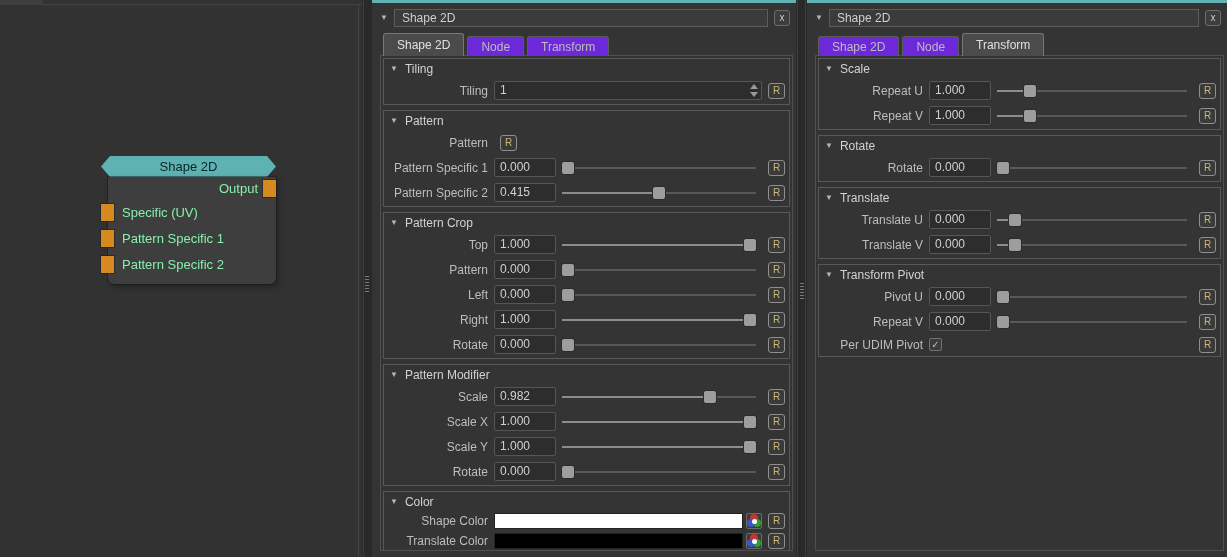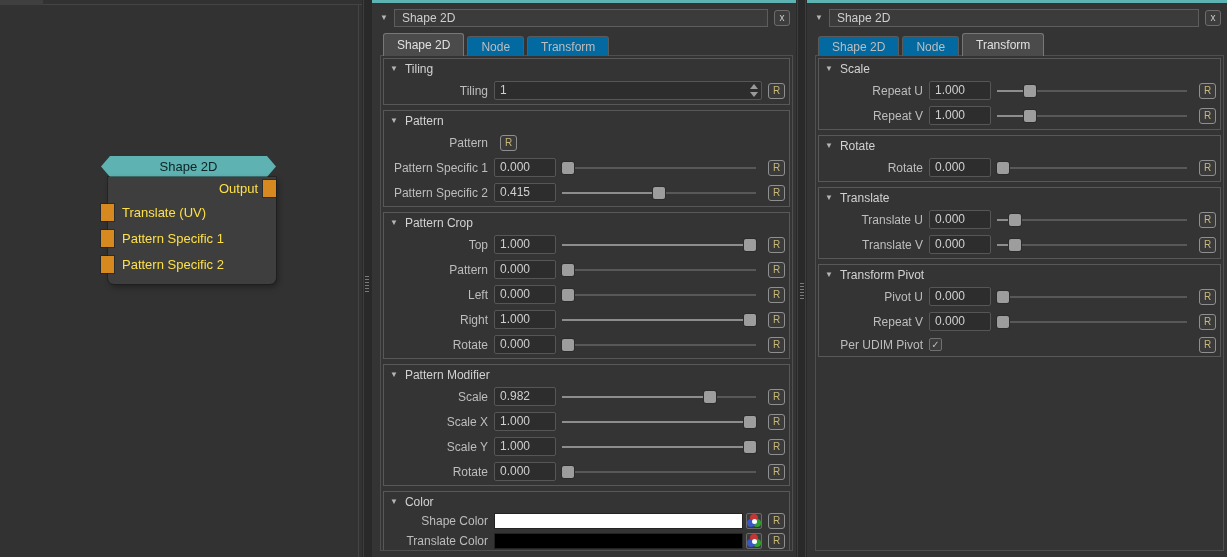--- a/index.html
+++ b/index.html
@@ -13,21 +13,21 @@
   .graph-topline { position:absolute; left:43px; top:4px; width:319px; height:1px; background:#444; }
   .graph-rightline { position:absolute; right:3px; top:4px; width:1px; height:553px; background:#444; }
 
   .node { position:absolute; left:101px; top:156px; width:175px; }
   .node-head { height:21px; background:#5fb2b2; color:#0d2323; text-align:center;
                line-height:21px; font-size:13px;
                clip-path:polygon(0 50%, 9px 0, calc(100% - 9px) 0, 100% 50%, calc(100% - 9px) 100%, 9px 100%); }
   .node-body { margin-left:7px; width:168px; background:#3e3e3e; border-radius:0 0 6px 6px;
                box-shadow:0 0 0 1px rgba(25,25,25,.45), 2px 3px 6px rgba(0,0,0,.35);
                padding:2px 0 6px; position:relative; }
-  .nrow { position:relative; height:26px; line-height:26px; color:#fde047; font-size:13px; padding-left:14px; }
+  .nrow { position:relative; height:26px; line-height:26px; color:#86efac; font-size:13px; padding-left:14px; }
   .nrow.out { text-align:right; padding-right:18px; height:21px; line-height:19px; }
   .port { position:absolute; width:13px; height:17px; background:#d6891f;
           box-shadow:0 0 0 1px rgba(30,30,30,.55); }
   .port.pin { left:-7px; top:4px; }
   .port.pout { right:0; top:1px; }
 
   
   .split { position:absolute; top:0; height:557px; background:#292929; }
   .split .edge { position:absolute; top:0; height:557px; width:1px; background:#3e3e3e; }
   .grip { position:absolute; left:50%; transform:translateX(-50%); width:4px; height:18px;
@@ -36,21 +36,21 @@
   
   .panel { position:absolute; top:0; height:557px; background:#343434; border-top:3px solid #5fb2b2; }
   .panel-head { display:flex; align-items:center; margin:5px 6px 0 8px; gap:6px; height:19px; }
   .tri { color:#b5b5b5; font-size:8px; line-height:1; flex:none; }
   .title-bar { flex:1; height:18px; background:#3b3b3b; border:1px solid #5d5d5d;
                color:#cfcfcf; padding:0 7px; line-height:16px; }
   .close-btn { flex:none; width:16px; height:16px; background:#3d3d3d; border:1px solid #6c6c6c;
                border-radius:3px; color:#c9c9c9; font-size:10px; line-height:14px; text-align:center; }
 
   .tabs { display:flex; align-items:flex-end; margin:6px 0 0 11px; height:23px; position:relative; z-index:2; }
-  .tab { padding:0 13px; background:#0369a1; border:1px solid #5a5a5a; border-bottom:none;
+  .tab { padding:0 13px; background:#6d28d9; border:1px solid #5a5a5a; border-bottom:none;
          border-radius:3px 3px 0 0; height:20px; line-height:20px; color:#bdbdbd; margin-right:3px; }
   .tab.active { background:#4b4b4b; border-color:#777; height:23px; line-height:22px; color:#e0e0e0; }
 
   .pane { position:absolute; left:8px; right:3px; top:52px; bottom:6px;
           border:1px solid #4f4f4f; padding:2px; overflow:hidden; }
   .sec { border:1px solid #585858; margin-bottom:5px; background:#343434; padding-bottom:1px; }
   .sec-h { height:19px; display:flex; align-items:center; padding-left:6px; gap:7px; color:#d2d2d2; }
 
   .row { display:flex; align-items:center; height:25px; padding-right:4px; }
   .row-color { height:20px; }
@@ -108,21 +108,21 @@
 
     <div class="node">
       <div class="node-head">Shape 2D</div>
       <div class="node-body">
         <div class="nrow out">
           <span>Output</span>
           <span class="port pout"></span>
         </div>
         <div class="nrow">
           <span class="port pin"></span>
-          <span>Translate (UV)</span>
+          <span>Specific (UV)</span>
         </div>
         <div class="nrow">
           <span class="port pin"></span>
           <span>Pattern Specific 1</span>
         </div>
         <div class="nrow">
           <span class="port pin"></span>
           <span>Pattern Specific 2</span>
         </div>
       </div>

